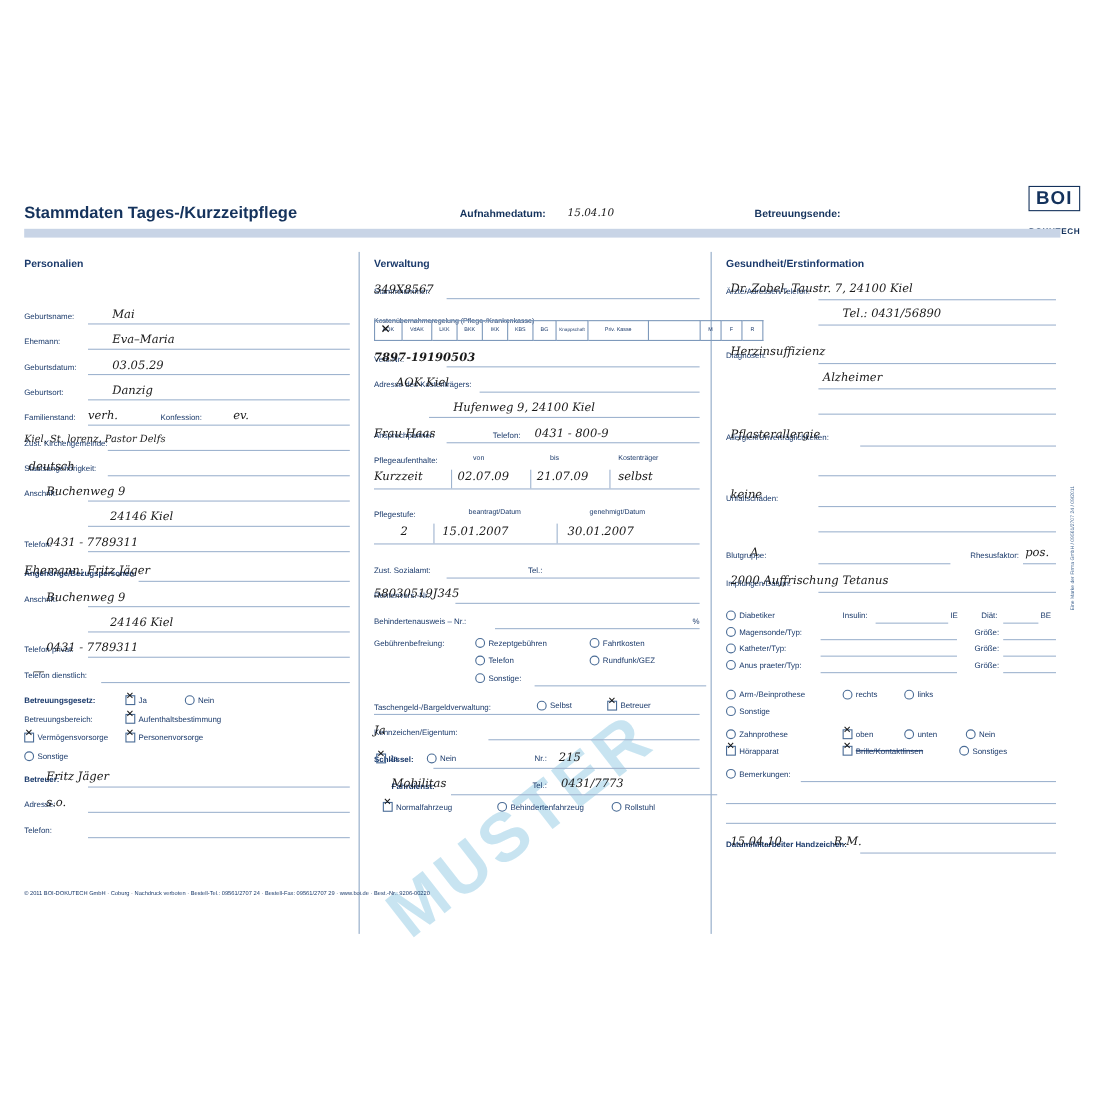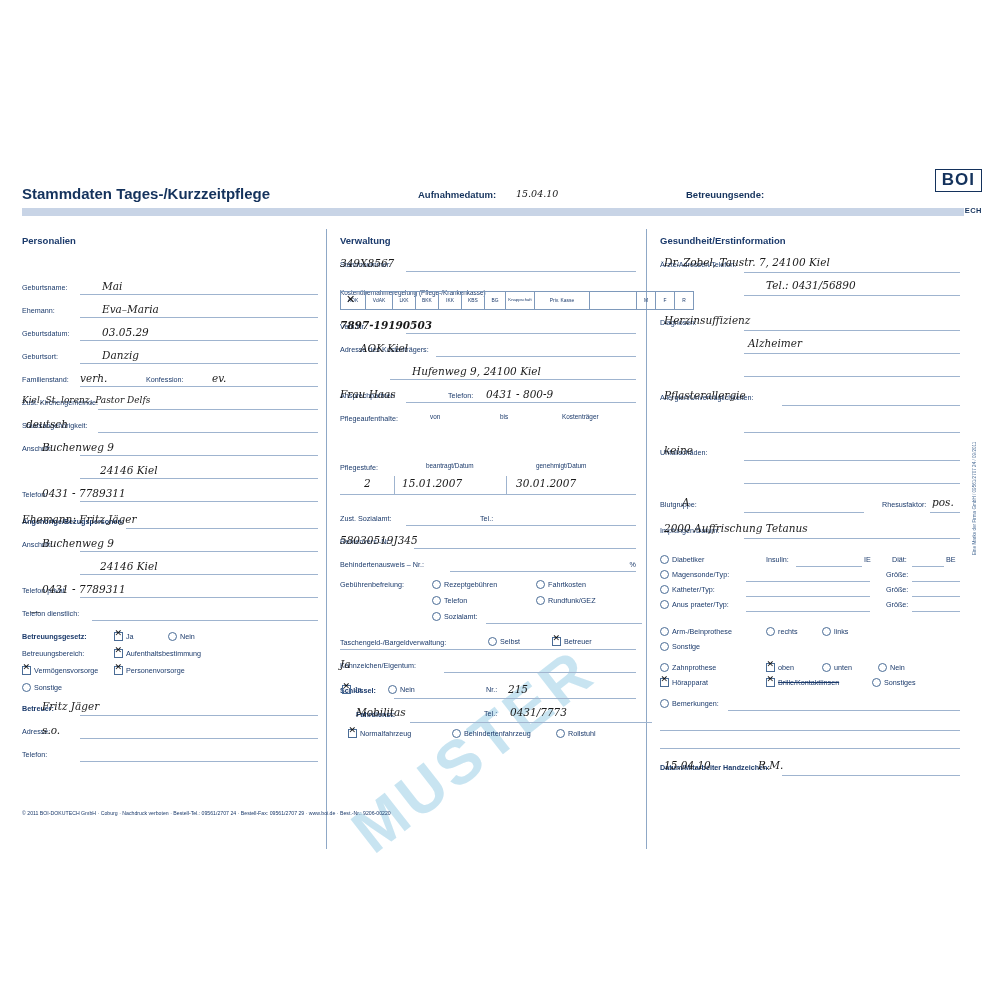--- a/index.html
+++ b/index.html
@@ -261,20 +261,31 @@
       <span class="hand hs" style="position:absolute;left:146px;top:0px;">0431 - 800-9</span>
     </div>
   </div>
 
   <div class="fr" style="left:340px;top:256px;width:296px;">
     <span class="lbl" style="position:absolute;left:0;top:3px;">Pflegeaufenthalte:</span>
     <span class="sm" style="position:absolute;left:90px;top:2px;">von</span>
     <span class="sm" style="position:absolute;left:160px;top:2px;">bis</span>
     <span class="sm" style="position:absolute;left:222px;top:2px;">Kostenträger</span>
   </div>
+  <div class="fr" style="left:340px;top:272px;width:296px;">
+    <div class="line" style="height:17px;">
+      <span class="hand" style="position:absolute;left:0px;top:0px;font-size:10.5px;">Kurzzeit</span>
+      <span class="hand" style="position:absolute;left:76px;top:0px;font-size:10.5px;">02.07.09</span>
+      <span class="hand" style="position:absolute;left:148px;top:0px;font-size:10.5px;">21.07.09</span>
+      <span class="hand" style="position:absolute;left:222px;top:0px;font-size:10.5px;">selbst</span>
+    </div>
+    <div class="vline" style="left:70px;top:0;height:17px;"></div>
+    <div class="vline" style="left:142px;top:0;height:17px;"></div>
+    <div class="vline" style="left:214px;top:0;height:17px;"></div>
+  </div>
 
   <div class="fr" style="left:340px;top:305px;width:296px;">
     <span class="lbl" style="position:absolute;left:0;top:3px;">Pflegestufe:</span>
     <span class="sm" style="position:absolute;left:86px;top:2px;">beantragt/Datum</span>
     <span class="sm" style="position:absolute;left:196px;top:2px;">genehmigt/Datum</span>
   </div>
   <div class="fr" style="left:340px;top:321px;width:296px;">
     <div class="line" style="height:18px;">
       <span class="hand" style="position:absolute;left:24px;top:1px;font-size:10.5px;">2</span>
       <span class="hand" style="position:absolute;left:62px;top:1px;font-size:10.5px;">15.01.2007</span>
@@ -314,21 +325,21 @@
     <span class="lbl" style="position:absolute;left:208px;top:0px;">Fahrtkosten</span>
   </div>
   <div class="fr" style="left:432px;top:441px;width:210px;">
     <span class="rd" style="position:absolute;left:0px;top:0px;"></span>
     <span class="lbl" style="position:absolute;left:12px;top:0px;">Telefon</span>
     <span class="rd" style="position:absolute;left:104px;top:0px;"></span>
     <span class="lbl" style="position:absolute;left:116px;top:0px;">Rundfunk/GEZ</span>
   </div>
   <div class="fr" style="left:432px;top:457px;width:210px;">
     <span class="rd" style="position:absolute;left:0px;top:0px;"></span>
-    <span class="lbl" style="position:absolute;left:12px;top:0px;">Sozialamt:</span>
+    <span class="lbl" style="position:absolute;left:12px;top:0px;">Sonstige:</span>
     <div class="line" style="margin-left:54px;height:11px;"></div>
   </div>
 
   <div class="fr" style="left:340px;top:480px;width:296px;">
     <span class="lbl" style="position:absolute;left:0;top:3px;">Taschengeld-/Bargeldverwaltung:</span>
     <div class="line" style="height:14px;">
       <span class="rd" style="position:absolute;left:148px;top:2px;"></span>
       <span class="lbl" style="position:absolute;left:160px;top:2px;">Selbst</span>
       <span class="cb x" style="position:absolute;left:212px;top:2px;"></span>
       <span class="lbl" style="position:absolute;left:224px;top:2px;">Betreuer</span>

